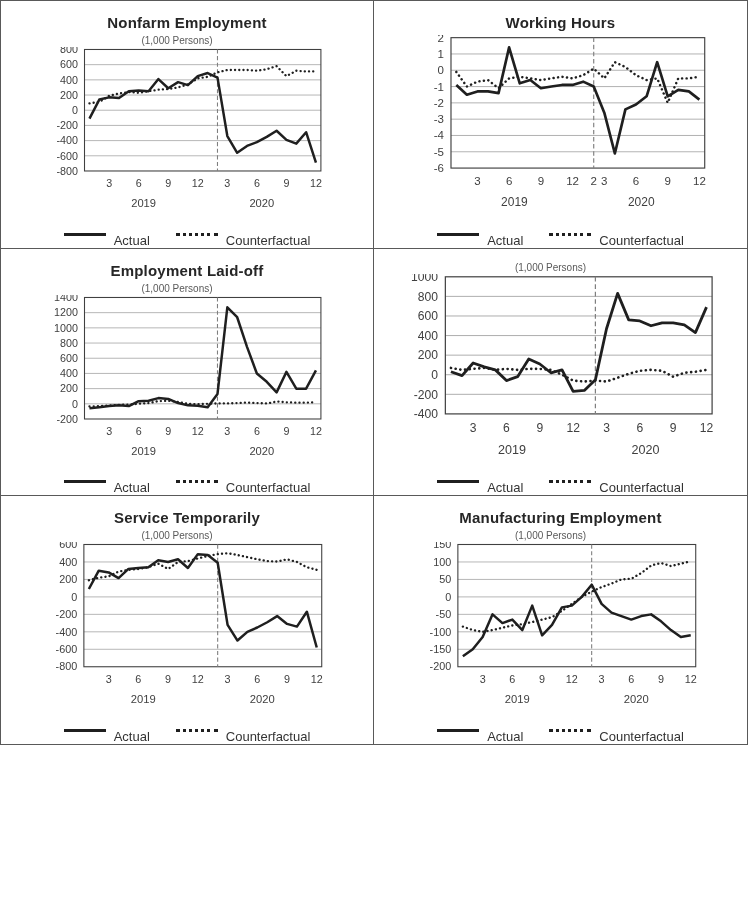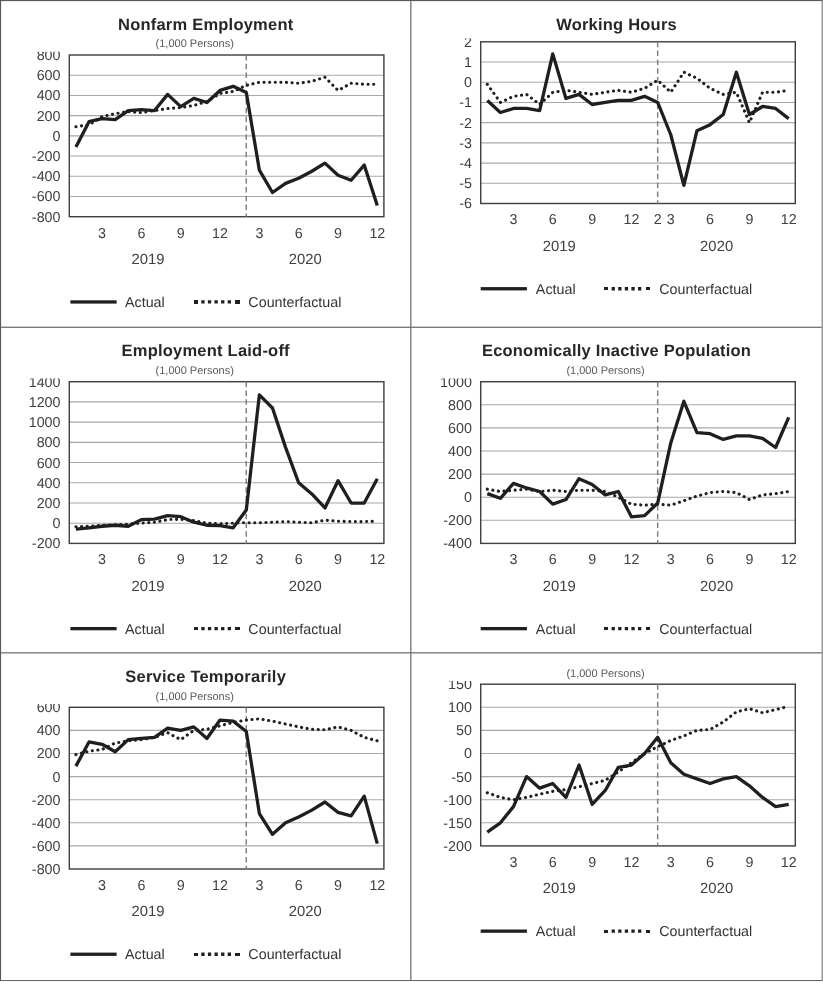--- a/index.html
+++ b/index.html
@@ -1,34 +1,34 @@
 <!DOCTYPE html>
 <html><head>
 <meta charset="utf-8">
 <style>
   html,body{margin:0;padding:0;background:#ffffff;font-family:"Liberation Sans",sans-serif;}
   .figure{
-    width:748px;height:892px;box-sizing:border-box;
+    width:748px;height:745px;box-sizing:border-box;
     border:1px solid #595959;background:#ffffff;
     display:grid;grid-template-columns:1fr 1fr;grid-template-rows:1fr 1fr 1fr;
   }
   .panel{
     box-sizing:border-box;border-right:1px solid #595959;border-bottom:1px solid #595959;
     display:flex;flex-direction:column;align-items:center;padding-top:13px;overflow:hidden;
   }
   .panel:nth-child(2n){border-right:none;}
   .panel:nth-child(n+5){border-bottom:none;}
   .title{margin:0 0 4px 0;font-size:15px;font-weight:bold;color:#262626;letter-spacing:.2px;}
   .unit{width:364px;box-sizing:border-box;text-align:center;padding-right:20px;
         font-size:10px;color:#595959;margin-bottom:1px;}
   svg.plot{display:block;}
   svg.plot text{font-family:"Liberation Sans",sans-serif;font-size:13px;fill:#404040;}
   svg.plot text.year{font-size:13.5px;}
   .legend{display:flex;align-items:center;gap:26px;margin-top:9px;font-size:13px;color:#333333;}
-  .legend-item{display:flex;align-items:center;gap:8px;margin-top:13px;}
+  .legend-item{display:flex;gap:8px;margin-top:13px;}
   .swatch{width:42px;height:0;}
   .swatch.solid{border-top:3.2px solid #1f1f1f;}
   .swatch.dotted{border-top:3.2px dotted #1f1f1f;}
 </style>
 </head>
 <body>
 
 <div class="figure" id="figure-grid">
     <section class="panel">
     <h2 class="title">Nonfarm Employment</h2>
@@ -162,21 +162,20 @@
         <span class="swatch solid"></span>
         <span class="legend-label">Actual</span>
       </span>
       <span class="legend-item">
         <span class="swatch dotted"></span>
         <span class="legend-label">Counterfactual</span>
       </span>
     </div>
   </section>
     <section class="panel">
-    <h2 class="title">Economically Inactive Population</h2>
     <div class="unit">(1,000 Persons)</div>
     <svg class="plot" width="364" height="198" viewBox="0 0 364 198" xmlns="http://www.w3.org/2000/svg">
         <text x="50" y="154.5" text-anchor="end">-400</text>
         <line x1="58" x2="344" y1="129" y2="129" stroke="#a8a8a8" stroke-width="1"></line>
         <text x="50" y="133.5" text-anchor="end">-200</text>
         <line x1="58" x2="344" y1="108" y2="108" stroke="#a8a8a8" stroke-width="1"></line>
         <text x="50" y="112.5" text-anchor="end">0</text>
         <line x1="58" x2="344" y1="87" y2="87" stroke="#a8a8a8" stroke-width="1"></line>
         <text x="50" y="91.5" text-anchor="end">200</text>
         <line x1="58" x2="344" y1="66" y2="66" stroke="#a8a8a8" stroke-width="1"></line>
@@ -250,20 +249,21 @@
         <span class="swatch solid"></span>
         <span class="legend-label">Actual</span>
       </span>
       <span class="legend-item">
         <span class="swatch dotted"></span>
         <span class="legend-label">Counterfactual</span>
       </span>
     </div>
   </section>
     <section class="panel">
+    <h2 class="title">Manufacturing Employment</h2>
     <div class="unit">(1,000 Persons)</div>
     <svg class="plot" width="364" height="198" viewBox="0 0 364 198" xmlns="http://www.w3.org/2000/svg">
         <text x="50" y="154.5" text-anchor="end">-200</text>
         <line x1="58" x2="344" y1="129" y2="129" stroke="#a8a8a8" stroke-width="1"></line>
         <text x="50" y="133.5" text-anchor="end">-150</text>
         <line x1="58" x2="344" y1="108" y2="108" stroke="#a8a8a8" stroke-width="1"></line>
         <text x="50" y="112.5" text-anchor="end">-100</text>
         <line x1="58" x2="344" y1="87" y2="87" stroke="#a8a8a8" stroke-width="1"></line>
         <text x="50" y="91.5" text-anchor="end">-50</text>
         <line x1="58" x2="344" y1="66" y2="66" stroke="#a8a8a8" stroke-width="1"></line>

